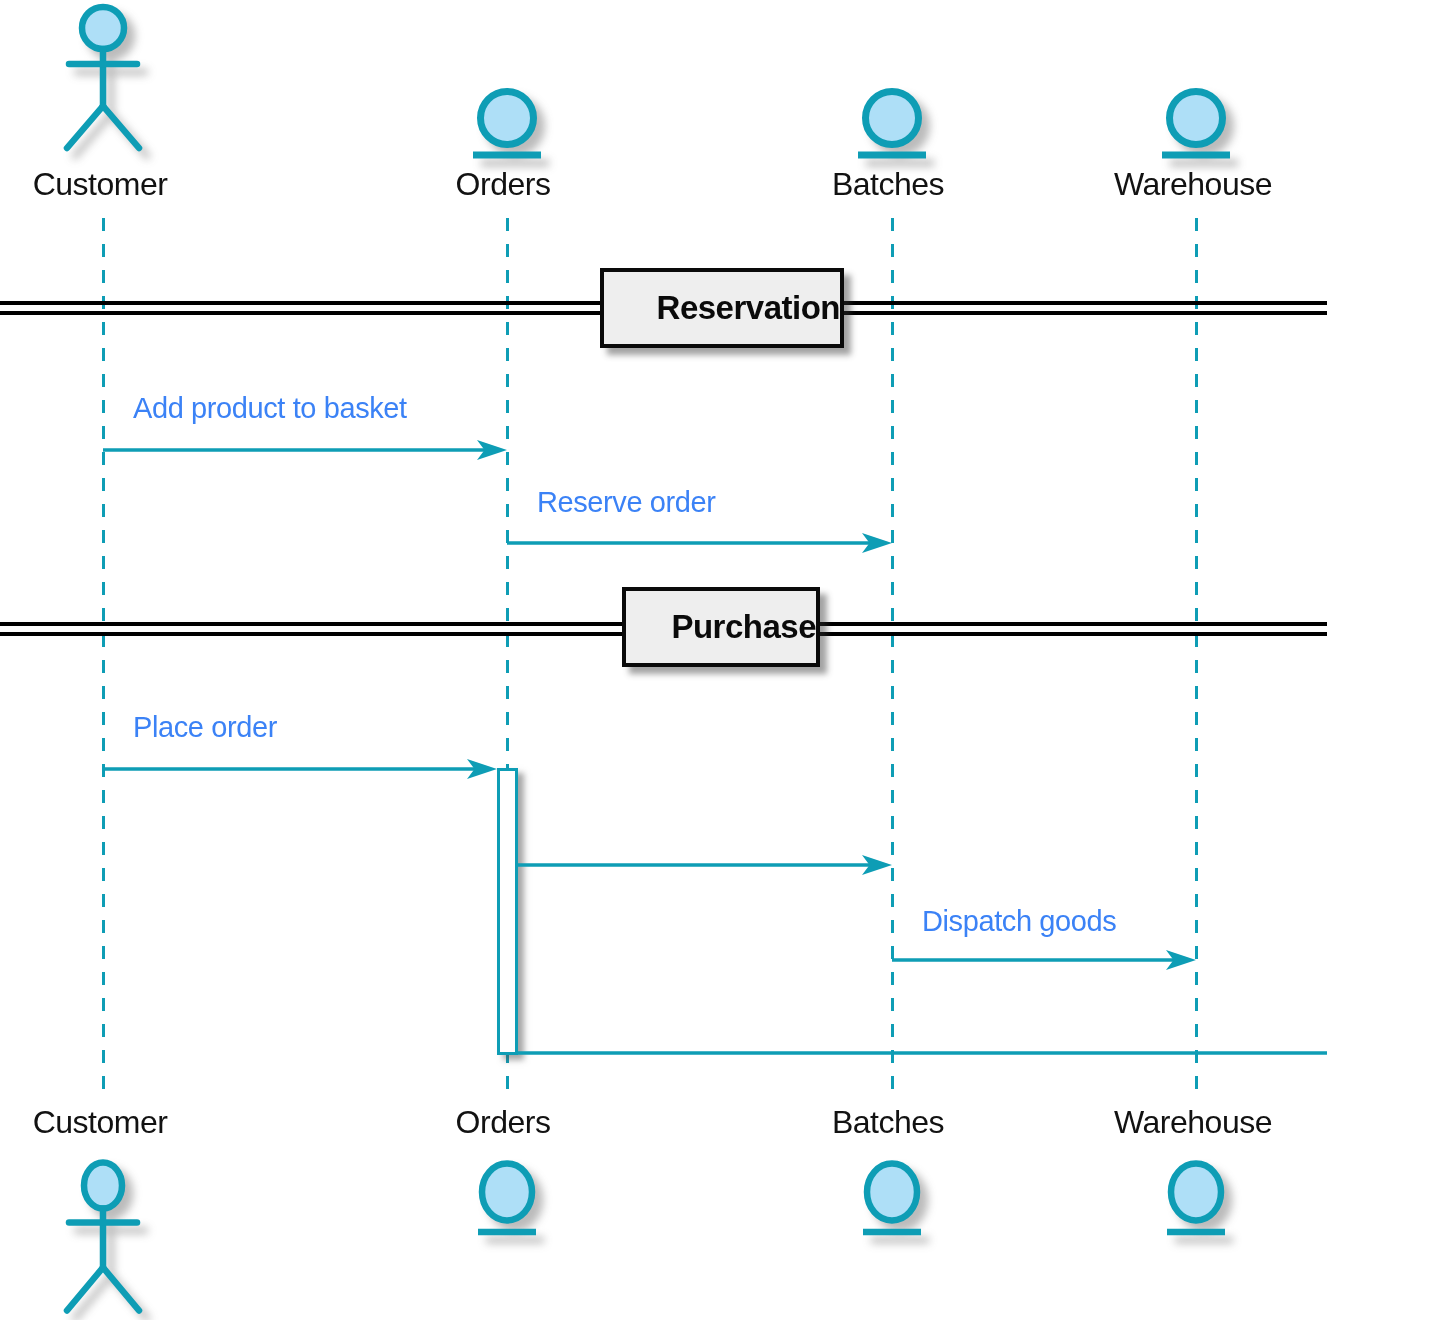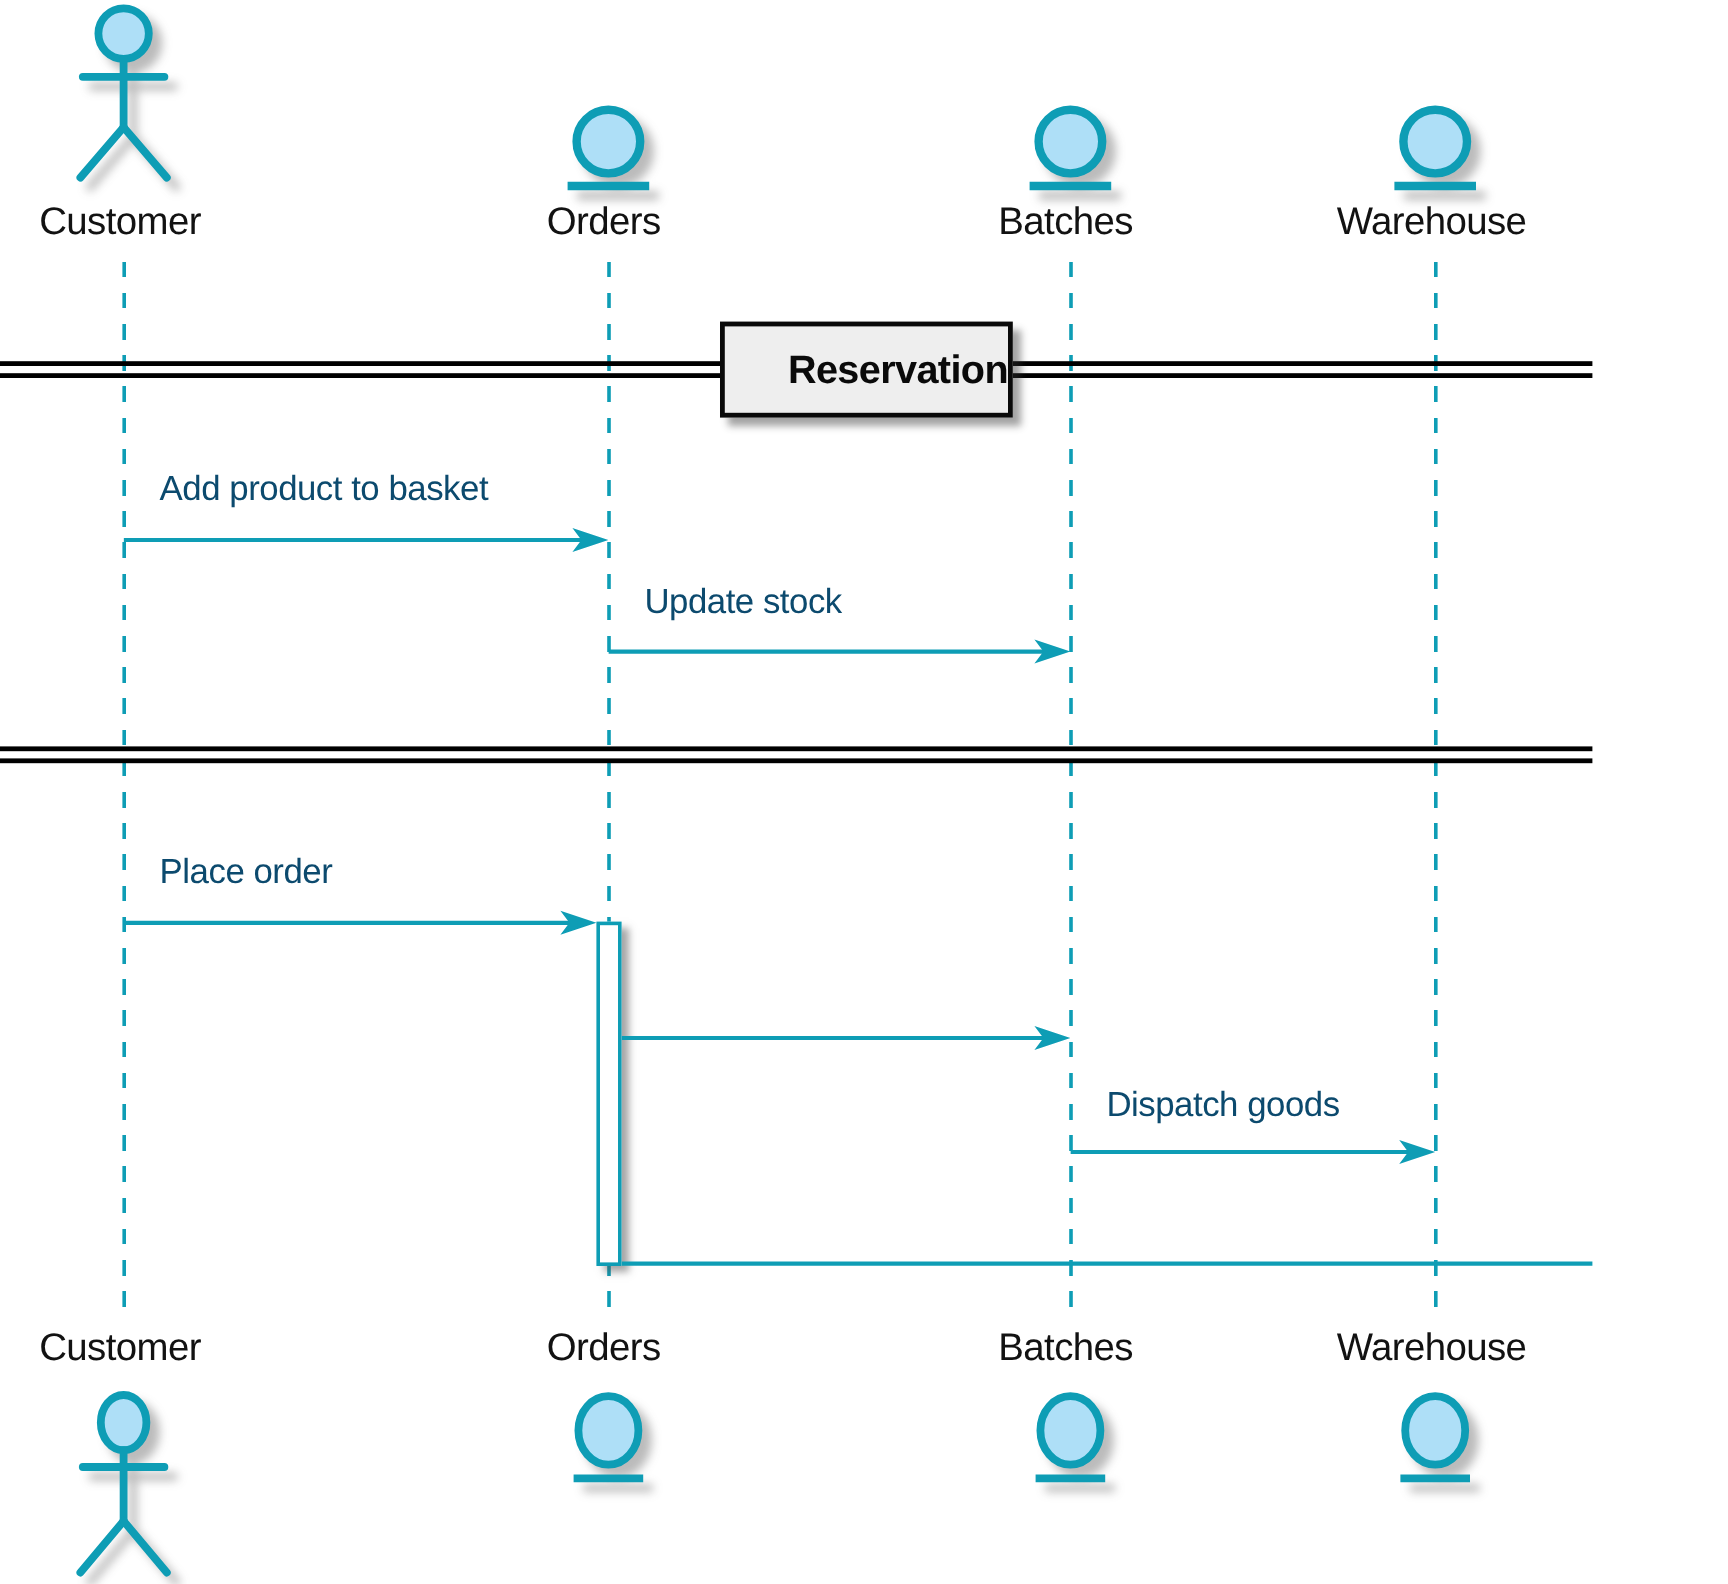--- a/index.html
+++ b/index.html
@@ -28,21 +28,21 @@
     border-top:4px solid #000;border-bottom:4px solid #000;z-index:2;
   }
   .divider-box{
     position:absolute;box-sizing:border-box;background:#EEEEEE;border:4px solid #0a0a0a;
     display:flex;align-items:center;justify-content:flex-end;z-index:3;
     box-shadow:7px 7px 6px rgba(50,50,50,0.45);
   }
   .divider-box span{font-size:33px;font-weight:700;letter-spacing:-0.5px;color:#0a0a0a;}
   
   .msg-label{
-    position:absolute;font-size:29px;letter-spacing:-0.4px;white-space:nowrap;color:#0c4a6e;z-index:4;
+    position:absolute;font-size:29px;letter-spacing:-0.4px;white-space:nowrap;color:#3b82f6;z-index:4;
   }
   .msg-arrow{position:absolute;z-index:4;}
   
   .activation{
     position:absolute;box-sizing:border-box;background:#ffffff;border:3px solid #0E9DB5;
     box-shadow:6px 5px 6px rgba(80,80,80,0.5);z-index:3;
   }
 </style>
 </head>
 <body>
@@ -94,30 +94,33 @@
   <div class="plabel" style="left:888px;top:166px">Batches</div>
   <div class="plabel" style="left:1193px;top:166px">Warehouse</div>
   <div class="plabel" style="left:1372px;top:166px">CRM</div>
 
   <div class="divider-rule" style="top:301px"></div>
   <div class="divider-box" style="left:600px;top:268px;width:244px;height:80px">
     <span>Reservation</span>
   </div>
 
   <div class="divider-rule" style="top:622px"></div>
+  <div class="divider-box" style="left:622px;top:587px;width:198px;height:80px">
+    <span>Purchase</span>
+  </div>
 
   <div class="activation" style="left:497px;top:768px;width:21px;height:287px"></div>
 
   <div class="msg-label" style="left:133px;top:392px">Add product to basket</div>
   <svg class="msg-arrow" style="left:103px;top:437px" width="404" height="26">
     <line x1="0" y1="13" x2="382" y2="13" stroke="#0E9DB5" stroke-width="3.5"></line>
     <path d="M404 13 L374 3 L381.5 13 L374 23 Z" fill="#0E9DB5"></path>
   </svg>
 
-  <div class="msg-label" style="left:537px;top:486px">Update stock</div>
+  <div class="msg-label" style="left:537px;top:486px">Reserve order</div>
   <svg class="msg-arrow" style="left:507px;top:530px" width="385" height="26">
     <line x1="0" y1="13" x2="363" y2="13" stroke="#0E9DB5" stroke-width="3.5"></line>
     <path d="M385 13 L355 3 L362.5 13 L355 23 Z" fill="#0E9DB5"></path>
   </svg>
 
   <div class="msg-label" style="left:133px;top:711px">Place order</div>
   <svg class="msg-arrow" style="left:103px;top:756px" width="394" height="26">
     <line x1="0" y1="13" x2="372" y2="13" stroke="#0E9DB5" stroke-width="3.5"></line>
     <path d="M394 13 L364 3 L371.5 13 L364 23 Z" fill="#0E9DB5"></path>
   </svg>

